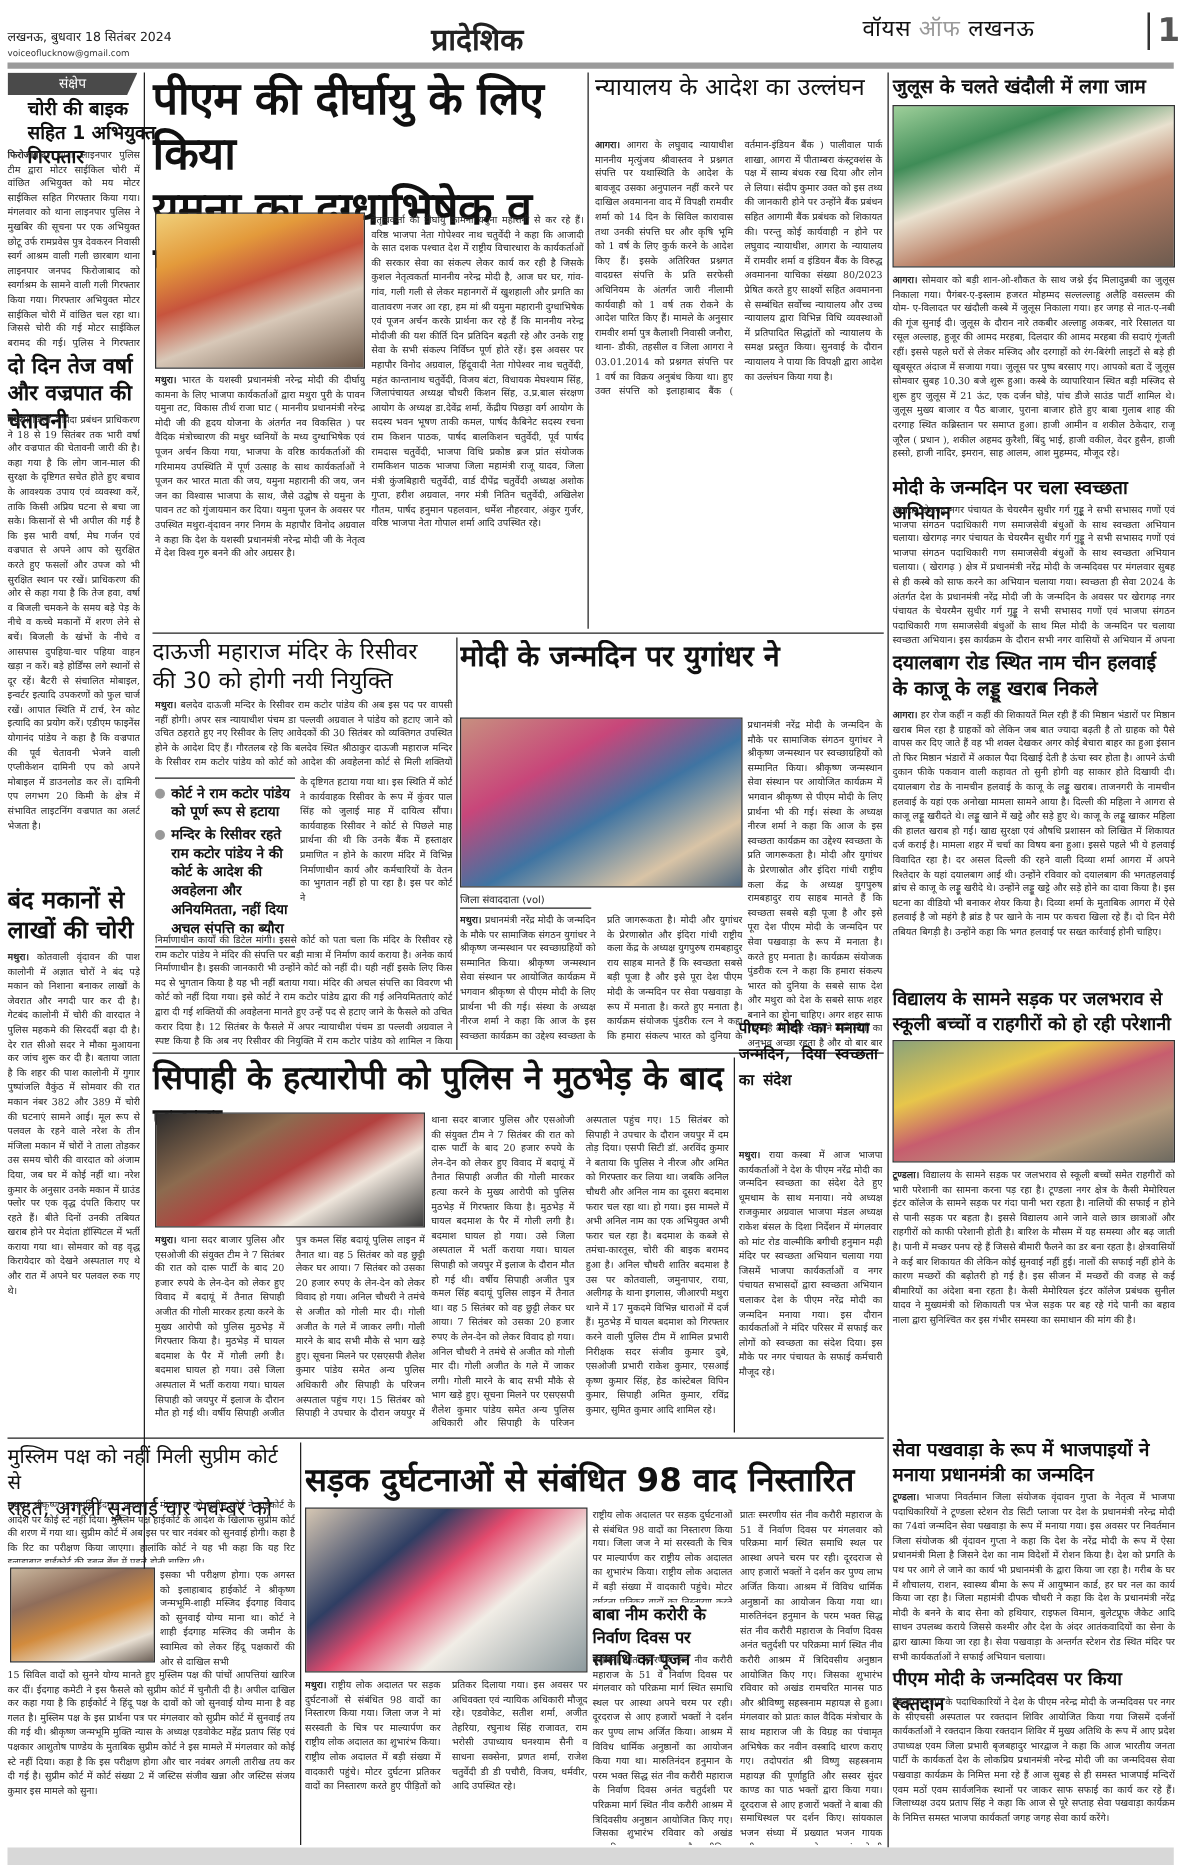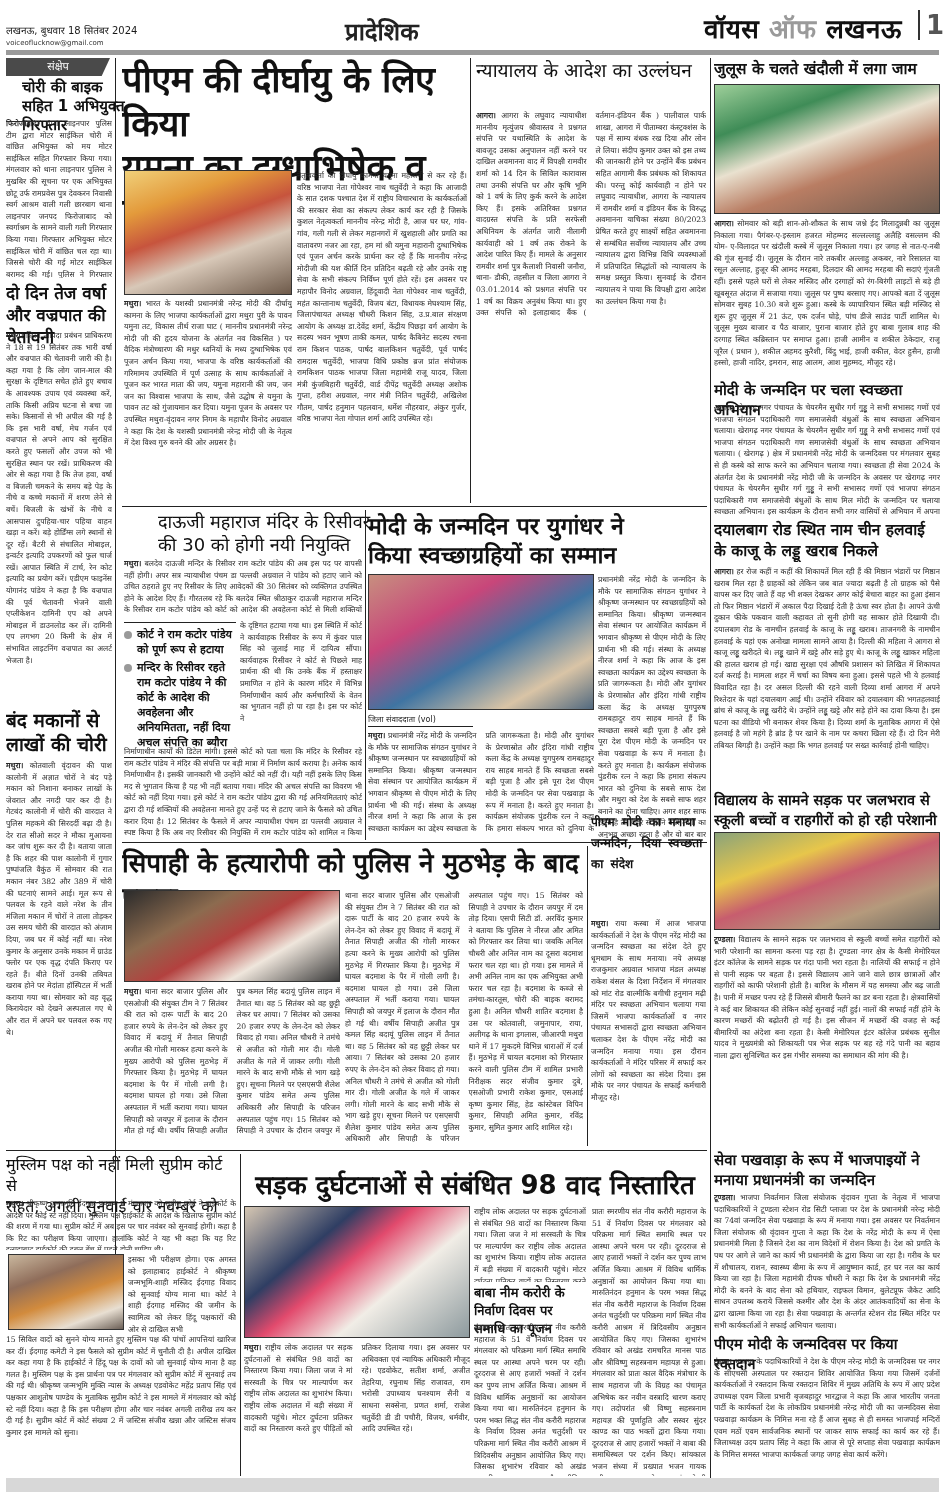--- a/index.html
+++ b/index.html
@@ -2,21 +2,21 @@
 <html><head>
 <meta charset="utf-8">
 <style>
   * { box-sizing: border-box; margin: 0; padding: 0; }
   html, body { width: 945px; height: 1500px; background: #ffffff; overflow: hidden; }
   body { font-family: "DejaVu Sans", sans-serif; color: #1a1a1a; position: relative; }
   .abs { position: absolute; }
   .masthead-left { left: 6px; top: 24px; font-size: 10px; line-height: 13px; }
   .masthead-left .email { font-size: 7px; color: #333; }
   .section-title { left: 345px; top: 14px; font-size: 24px; font-weight: bold; color: #222; }
-  .paper-name { left: 690px; top: 10px; font-size: 26px; font-weight: bold; color: #111; letter-spacing: 0.5px; margin-left: 14px; }
+  .paper-name { left: 690px; top: 10px; font-size: 18px; font-weight: normal; color: #111; letter-spacing: 0.5px; }
   .paper-name .light { color: #9a9a9a; }
   .page-no { left: 918px; top: 10px; font-size: 26px; font-weight: bold; color: #555; border-left: 2px solid #333; padding-left: 6px; }
   .top-rule { left: 6px; top: 50px; width: 933px; height: 5px; background: #9a9a9a; }
   .vrule { width: 1px; background: #222; }
   .hrule { height: 1px; background: #222; }
   .body-text { font-family: "DejaVu Serif", serif; font-size: 7.6px; line-height: 11.6px; text-align: justify; color: #2a2a2a; overflow: hidden; }
   .body-text .dateline { font-weight: bold; }
   .hl { font-weight: bold; color: #111; line-height: 1.12; overflow: hidden; }
   .hl-xl { font-size: 36px; letter-spacing: -0.5px; }
   .hl-s { font-size: 18px; }
@@ -130,21 +130,21 @@
   <span>भाजपा निवर्तमान जिला संयोजक वृंदावन गुप्ता के नेतृत्व में भाजपा पदाधिकारियों ने टूण्डला स्टेशन रोड सिटी प्लाजा पर देश के प्रधानमंत्री नरेन्द्र मोदी का 74वां जन्मदिन सेवा पखवाड़ा के रूप में मनाया गया। इस अवसर पर निवर्तमान जिला संयोजक श्री वृंदावन गुप्ता ने कहा कि देश के नरेंद्र मोदी के रूप में ऐसा प्रधानमंत्री मिला है जिसने देश का नाम विदेशों में रोशन किया है। देश को प्रगति के पथ पर आगे ले जाने का कार्य भी प्रधानमंत्री के द्वारा किया जा रहा है। गरीब के घर में शौचालय, राशन, स्वास्थ्य बीमा के रूप में आयुष्मान कार्ड, हर घर नल का कार्य किया जा रहा है। जिला महामंत्री दीपक चौधरी ने कहा कि देश के प्रधानमंत्री नरेंद्र मोदी के बनने के बाद सेना को हथियार, राइफल विमान, बुलेटप्रूफ जैकेट आदि साधन उपलब्ध कराये जिससे कश्मीर और देश के अंदर आतंकवादियों का सेना के द्वारा खात्मा किया जा रहा है। सेवा पखवाड़ा के अन्तर्गत स्टेशन रोड स्थित मंदिर पर सभी कार्यकर्ताओं ने सफाई अभियान चलाया।</span>
 </div>
 
 <div class="abs hl" style="left:714px; top:1334px; width:226px; font-size:14.5px; line-height:20px;">पीएम मोदी के जन्मदिवस पर किया रक्तदान</div>
 <div class="abs body-text" style="left:714px; top:1356px; width:226px; height:118px;">
   <span class="dateline">टूंडला।</span>
   <span>भाजपा के पदाधिकारियों ने देश के पीएम नरेन्द्र मोदी के जन्मदिवस पर नगर के सीएचसी अस्पताल पर रक्तदान शिविर आयोजित किया गया जिसमें दर्जनों कार्यकर्ताओं ने रक्तदान किया रक्तदान शिविर में मुख्य अतिथि के रूप में आए प्रदेश उपाध्यक्ष एवम जिला प्रभारी बृजबहादुर भारद्वाज ने कहा कि आज भारतीय जनता पार्टी के कार्यकर्ता देश के लोकप्रिय प्रधानमंत्री नरेन्द्र मोदी जी का जन्मदिवस सेवा पखवाड़ा कार्यक्रम के निमित्त मना रहे हैं आज सुबह से ही समस्त भाजपाई मन्दिरों एवम मठों एवम सार्वजनिक स्थानों पर जाकर साफ सफाई का कार्य कर रहे हैं। जिलाध्यक्ष उदय प्रताप सिंह ने कहा कि आज से पूरे सप्ताह सेवा पखवाड़ा कार्यक्रम के निमित्त समस्त भाजपा कार्यकर्ता जगह जगह सेवा कार्य करेंगे।</span>
 </div>
 
 <div class="abs hrule" style="left:122px; top:506px; width:585px;"></div>
-<div class="abs hl hl-light" style="left:122px; top:510px; width:240px; font-size:18px; line-height:23px;margin-left:36px;">
+<div class="abs hl hl-light" style="left:122px; top:510px; width:240px; font-size:18px; line-height:23px;">
   <div>दाऊजी महाराज मंदिर के रिसीवर</div>
   <div>की 30 को होगी नयी नियुक्ति</div>
 </div>
 <div class="abs body-text" style="left:124px; top:558px; width:238px; height:58px;">
   <span class="dateline">मथुरा।</span>
   <span>बलदेव दाऊजी मन्दिर के रिसीवर राम कटोर पांडेय की अब इस पद पर वापसी नहीं होगी। अपर सत्र न्यायाधीश पंचम डा पल्लवी अग्रवाल ने पांडेय को हटाए जाने को उचित ठहराते हुए नए रिसीवर के लिए आवेदकों की 30 सितंबर को व्यक्तिगत उपस्थित होने के आदेश दिए हैं। गौरतलब रहे कि बलदेव स्थित श्रीठाकुर दाऊजी महाराज मन्दिर के रिसीवर राम कटोर पांडेय को कोर्ट को आदेश की अवहेलना कोर्ट से मिली शक्तियों की अवहेलनाए अनियमितताओं</span>
 </div>
 <div class="abs bullet-box" style="left:124px; top:622px; width:112px; border-top:1px solid #222; border-bottom:1px solid #222; padding:4px 0;">
   <div class="b">
       <span class="dot"></span>
@@ -155,21 +155,20 @@
       <span>मन्दिर के रिसीवर रहते राम कटोर पांडेय ने की कोर्ट के आदेश की अवहेलना और अनियमितता, नहीं दिया अचल संपत्ति का ब्यौरा</span>
     </div>
 </div>
 <div class="abs body-text" style="left:240px; top:620px; width:122px; height:124px;">के दृष्टिगत हटाया गया था। इस स्थिति में कोर्ट ने कार्यवाहक रिसीवर के रूप में कुंवर पाल सिंह को जुलाई माह में दायित्व सौंपा। कार्यवाहक रिसीवर ने कोर्ट से पिछले माह प्रार्थना की थी कि उनके बैंक में हस्ताक्षर प्रमाणित न होने के कारण मंदिर में विभिन्न निर्माणाधीन कार्य और कर्मचारियों के वेतन का भुगतान नहीं हो पा रहा है। इस पर कोर्ट ने</div>
 <div class="abs body-text" style="left:124px; top:746px; width:238px; height:92px;">निर्माणाधीन कार्यों की डिटेल मांगी। इससे कोर्ट को पता चला कि मंदिर के रिसीवर रहे राम कटोर पांडेय ने मंदिर की संपत्ति पर बड़ी मात्रा में निर्माण कार्य कराया है। अनेक कार्य निर्माणाधीन है। इसकी जानकारी भी उन्होंने कोर्ट को नहीं दी। यही नहीं इसके लिए किस मद से भुगतान किया है यह भी नहीं बताया गया। मंदिर की अचल संपत्ति का विवरण भी कोर्ट को नहीं दिया गया। इसे कोर्ट ने राम कटोर पांडेय द्वारा की गई अनियमितताएं कोर्ट द्वारा दी गई शक्तियों की अवहेलना मानते हुए उन्हें पद से हटाए जाने के फैसले को उचित करार दिया है। 12 सितंबर के फैसले में अपर न्यायाधीश पंचम डा पल्लवी अग्रवाल ने स्पष्ट किया है कि अब नए रिसीवर की नियुक्ति में राम कटोर पांडेय को शामिल न किया जाए। इस पद के लिए आए आवेदन पर 30 सितंबर को आवेदकों की व्यक्तिगत उपस्थिति रहे।</div>
 
 <div class="abs vrule" style="left:365px; top:510px; height:330px;"></div>
 
 <div class="abs hl" style="left:368px; top:512px; width:338px; font-size:23px; line-height:29px;">
   <div>मोदी के जन्मदिन पर युगांधर ने</div>
-  <div>किया स्वच्छाग्रहियों का सम्मान</div>
 </div>
 <div class="abs photo p3" style="left:368px; top:574px; width:226px; height:136px;"></div>
 <div class="abs caption-tag" style="left:368px; top:713px; width:105px; border-bottom:1px solid #222; padding-bottom:2px;">जिला संवाददाता (vol)</div>
 <div class="abs body-text cols3" style="left:368px; top:574px; width:338px; height:262px; column-count:1;"></div>
 <div class="abs body-text" style="left:598px; top:574px; width:108px; height:264px;">प्रधानमंत्री नरेंद्र मोदी के जन्मदिन के मौके पर सामाजिक संगठन युगांधर ने श्रीकृष्ण जन्मस्थान पर स्वच्छाग्रहियों को सम्मानित किया। श्रीकृष्ण जन्मस्थान सेवा संस्थान पर आयोजित कार्यक्रम में भगवान श्रीकृष्ण से पीएम मोदी के लिए प्रार्थना भी की गई। संस्था के अध्यक्ष नीरज शर्मा ने कहा कि आज के इस स्वच्छता कार्यक्रम का उद्देश्य स्वच्छता के प्रति जागरूकता है। मोदी और युगांधर के प्रेरणास्रोत और इंदिरा गांधी राष्ट्रीय कला केंद्र के अध्यक्ष युगपुरुष रामबहादुर राय साहब मानते हैं कि स्वच्छता सबसे बड़ी पूजा है और इसे पूरा देश पीएम मोदी के जन्मदिन पर सेवा पखवाड़ा के रूप में मनाता है। करते हुए मनाता है। कार्यक्रम संयोजक पुंडरीक रत्न ने कहा कि हमारा संकल्प भारत को दुनिया के सबसे साफ देश और मथुरा को देश के सबसे साफ शहर बनाने का होना चाहिए। अगर शहर साफ रहता है तो बाहर से आने वाले लोगों का अनुभव अच्छा रहता है और वो बार बार यहां आना चाहते हैं। उन्होंने कहा कि इसमें स्वच्छाग्रही भाई बहन प्रमुख भूमिका निभाते हैं। उन्होंने श्रीकृष्ण जन्मस्थान परिसर पर कार्यक्रम आयोजन की अनुमति देने के लिए श्रीकृष्ण जन्मस्थान सेवा संस्थान के सचिव श्री कपिल शर्मा का आभार व्यक्त किया। कार्यक्रम के समय पीएम मोदी के अच्छे स्वास्थ्य और लंबी आयु के लिए प्रार्थना की गई। इस अवसर पर अनेक सफाई कर्मचारी मौजूद रहे।</div>
 <div class="abs body-text cols2" style="left:368px; top:730px; width:226px; height:108px;">
   <span class="dateline">मथुरा।</span>
   <span>प्रधानमंत्री नरेंद्र मोदी के जन्मदिन के मौके पर सामाजिक संगठन युगांधर ने श्रीकृष्ण जन्मस्थान पर स्वच्छाग्रहियों को सम्मानित किया। श्रीकृष्ण जन्मस्थान सेवा संस्थान पर आयोजित कार्यक्रम में भगवान श्रीकृष्ण से पीएम मोदी के लिए प्रार्थना भी की गई। संस्था के अध्यक्ष नीरज शर्मा ने कहा कि आज के इस स्वच्छता कार्यक्रम का उद्देश्य स्वच्छता के प्रति जागरूकता है। मोदी और युगांधर के प्रेरणास्रोत और इंदिरा गांधी राष्ट्रीय कला केंद्र के अध्यक्ष युगपुरुष रामबहादुर राय साहब मानते हैं कि स्वच्छता सबसे बड़ी पूजा है और इसे पूरा देश पीएम मोदी के जन्मदिन पर सेवा पखवाड़ा के रूप में मनाता है। करते हुए मनाता है। कार्यक्रम संयोजक पुंडरीक रत्न ने कहा कि हमारा संकल्प भारत को दुनिया के सबसे साफ देश और मथुरा को देश के सबसे साफ शहर बनाने का होना चाहिए। अगर शहर साफ रहता है तो बाहर से आने वाले लोगों का अनुभव अच्छा रहता है और वो बार बार यहां आना चाहते हैं। उन्होंने कहा कि इसमें स्वच्छाग्रही भाई बहन प्रमुख भूमिका निभाते हैं। उन्होंने श्रीकृष्ण जन्मस्थान परिसर पर कार्यक्रम आयोजन की अनुमति देने के लिए श्रीकृष्ण जन्मस्थान सेवा संस्थान के सचिव श्री कपिल शर्मा का आभार व्यक्त किया। कार्यक्रम के समय पीएम मोदी के अच्छे स्वास्थ्य और लंबी आयु के लिए प्रार्थना की गई। इस अवसर पर अनेक सफाई कर्मचारी मौजूद रहे।</span>
 </div>
 
@@ -197,21 +196,21 @@
 <div class="abs body-text" style="left:6px; top:1198px; width:230px; height:52px;">
   <span class="dateline">मथुरा।</span>
   <span>श्रीकृष्ण जन्मभूमि ईदगाह प्रकरण में मंगलवार को सुप्रीम कोर्ट ने हाईकोर्ट के आदेश पर कोई स्टे नहीं दिया। मुस्लिम पक्ष हाईकोर्ट के आदेश के खिलाफ सुप्रीम कोर्ट की शरण में गया था। सुप्रीम कोर्ट में अब इस पर चार नवंबर को सुनवाई होगी। कहा है कि रिट का परीक्षण किया जाएगा। हालांकि कोर्ट ने यह भी कहा कि यह रिट इलाहाबाद हाईकोर्ट की डबल बेंच में पहले होनी चाहिए थी।</span>
 </div>
 <div class="abs photo p6" style="left:8px; top:1254px; width:116px; height:76px;"></div>
 <div class="abs body-text" style="left:128px; top:1254px; width:108px; height:78px;">इसका भी परीक्षण होगा। एक अगस्त को इलाहाबाद हाईकोर्ट ने श्रीकृष्ण जन्मभूमि-शाही मस्जिद ईदगाह विवाद को सुनवाई योग्य माना था। कोर्ट ने शाही ईदगाह मस्जिद की जमीन के स्वामित्व को लेकर हिंदू पक्षकारों की ओर से दाखिल सभी</div>
 <div class="abs body-text" style="left:6px; top:1334px; width:230px; height:140px;">15 सिविल वादों को सुनने योग्य मानते हुए मुस्लिम पक्ष की पांचों आपत्तियां खारिज कर दीं। ईदगाह कमेटी ने इस फैसले को सुप्रीम कोर्ट में चुनौती दी है। अपील दाखिल कर कहा गया है कि हाईकोर्ट ने हिंदू पक्ष के दावों को जो सुनवाई योग्य माना है वह गलत है। मुस्लिम पक्ष के इस प्रार्थना पत्र पर मंगलवार को सुप्रीम कोर्ट में सुनवाई तय की गई थी। श्रीकृष्ण जन्मभूमि मुक्ति न्यास के अध्यक्ष एडवोकेट महेंद्र प्रताप सिंह एवं पक्षकार आशुतोष पाण्डेय के मुताबिक सुप्रीम कोर्ट ने इस मामले में मंगलवार को कोई स्टे नहीं दिया। कहा है कि इस परीक्षण होगा और चार नवंबर अगली तारीख तय कर दी गई है। सुप्रीम कोर्ट में कोर्ट संख्या 2 में जस्टिस संजीव खन्ना और जस्टिस संजय कुमार इस मामले को सुना।</div>
 
 <div class="abs vrule" style="left:240px; top:1154px; height:322px;"></div>
 
-<div class="abs hl" style="left:244px; top:1168px; width:462px; font-size:26px; line-height:34px;text-align:center;">सड़क दुर्घटनाओं से संबंधित 98 वाद निस्तारित</div>
+<div class="abs hl" style="left:244px; top:1168px; width:462px; font-size:26px; line-height:34px;">सड़क दुर्घटनाओं से संबंधित 98 वाद निस्तारित</div>
 <div class="abs photo p7" style="left:244px; top:1206px; width:226px; height:132px;"></div>
 <div class="abs body-text cols2" style="left:244px; top:1342px; width:226px; height:134px;">
   <span class="dateline">मथुरा।</span>
   <span>राष्ट्रीय लोक अदालत पर सड़क दुर्घटनाओं से संबंधित 98 वादों का निस्तारण किया गया। जिला जज ने मां सरस्वती के चित्र पर माल्यार्पण कर राष्ट्रीय लोक अदालत का शुभारंभ किया। राष्ट्रीय लोक अदालत में बड़ी संख्या में वादकारी पहुंचे। मोटर दुर्घटना प्रतिकर वादों का निस्तारण करते हुए पीड़ितों को प्रतिकर दिलाया गया। इस अवसर पर अधिवक्ता एवं न्यायिक अधिकारी मौजूद रहे। एडवोकेट, सतीश शर्मा, अजीत तेहरिया, रघुनाथ सिंह राजावत, राम भरोसी उपाध्याय घनश्याम सैनी व साधना सक्सेना, प्रणत शर्मा, राजेश चतुर्वेदी डी डी पचौरी, विजय, धर्मवीर, आदि उपस्थित रहे।</span>
 </div>
 <div class="abs body-text" style="left:474px; top:1206px; width:112px; height:76px;">राष्ट्रीय लोक अदालत पर सड़क दुर्घटनाओं से संबंधित 98 वादों का निस्तारण किया गया। जिला जज ने मां सरस्वती के चित्र पर माल्यार्पण कर राष्ट्रीय लोक अदालत का शुभारंभ किया। राष्ट्रीय लोक अदालत में बड़ी संख्या में वादकारी पहुंचे। मोटर दुर्घटना प्रतिकर वादों का निस्तारण करते हुए पीड़ितों को प्रतिकर दिलाया गया। इस अवसर पर अधिवक्ता एवं न्यायिक अधिकारी मौजूद रहे। एडवोकेट, सतीश शर्मा, अजीत तेहरिया, रघुनाथ सिंह राजावत, राम भरोसी उपाध्याय घनश्याम सैनी व साधना सक्सेना, प्रणत शर्मा, राजेश चतुर्वेदी डी डी पचौरी, विजय, धर्मवीर, आदि उपस्थित रहे।</div>
 
 <div class="abs hl" style="left:474px; top:1284px; width:114px; font-size:13px; line-height:18px;">बाबा नीम करोरी के निर्वाण दिवस पर समाधि का पूजन</div>
 <div class="abs body-text" style="left:474px; top:1322px; width:112px; height:154px;">
   <span class="dateline">वृंदावन।</span>

